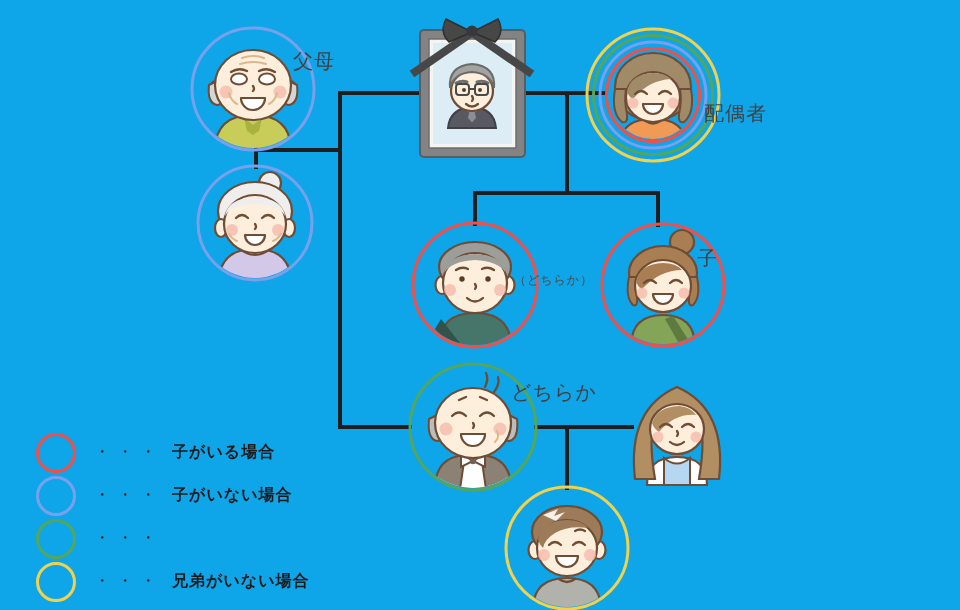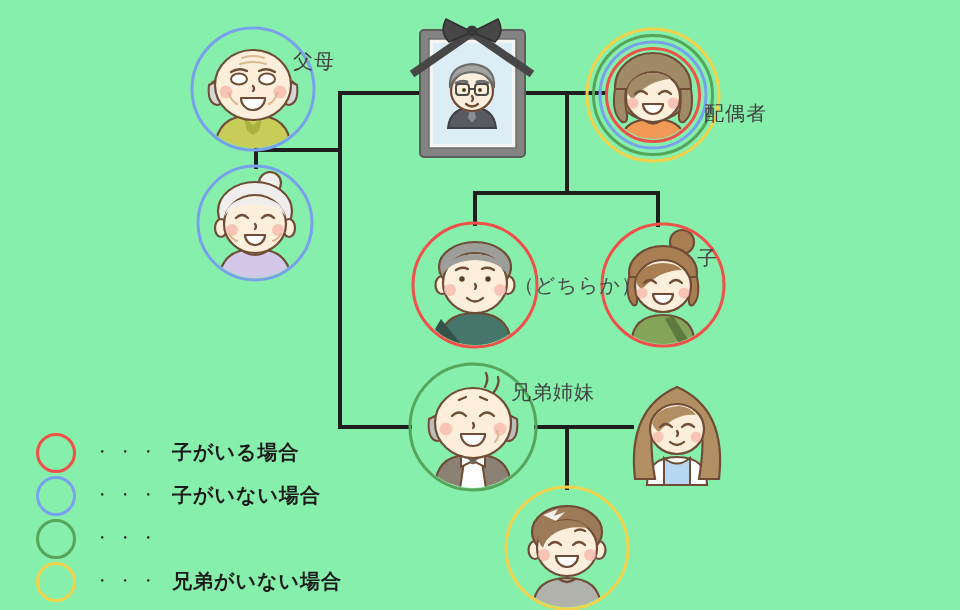--- a/index.html
+++ b/index.html
@@ -1,38 +1,38 @@
 <!DOCTYPE html>
 <html style="--c-red: #f04f4a; --c-blue: #79a1eb; --c-green: #55a55a; --c-yellow: #f2d24b;"><head>
 <meta charset="utf-8">
 <style>
   html,body{margin:0;padding:0;background:#fff;}
-  #canvas{position:relative;width:960px;height:610px;background:#86efac;overflow:hidden;
+  #canvas{position:relative;width:960px;height:610px;background:#0ea5e9;overflow:hidden;
           font-family:"Liberation Sans","DejaVu Sans",sans-serif;}
   #art{position:absolute;left:0;top:0;z-index:1;}
   .tree-label{position:absolute;z-index:2;color:#414141;font-size:20px;letter-spacing:1px;white-space:nowrap;}
-  .small-label{font-size:20px;color:#4a4a4a;}
+  .small-label{font-size:12px;color:#4a4a4a;}
   
   .ln{fill:none;stroke:#1e1e1e;stroke-width:4;stroke-linecap:square;stroke-linejoin:miter;}
   .skin{fill:#fdefdb;stroke:#6f4c35;stroke-width:2.2;}
   .ft{fill:none;stroke:#6f4c35;stroke-width:2.3;stroke-linecap:round;}
   .soft{fill:none;stroke:#d9b98e;stroke-width:2;stroke-linecap:round;}
   .mouth{fill:#fff;stroke:#6f4c35;stroke-width:2.2;stroke-linejoin:round;}
   .blush{fill:#f5b9ab;opacity:.8;}
   .ring{fill:none;stroke-width:3;}
   
   #legend{position:absolute;left:36px;top:431px;z-index:2;}
   .legend-row{display:flex;align-items:center;height:43px;}
   .legend-circle{width:34px;height:34px;border-radius:50%;border:3px solid #000;flex:0 0 auto;}
   .legend-circle[data-color="red"]{border-color:var(--c-red);}
   .legend-circle[data-color="blue"]{border-color:var(--c-blue);}
   .legend-circle[data-color="green"]{border-color:var(--c-green);}
   .legend-circle[data-color="yellow"]{border-color:var(--c-yellow);}
   .legend-dots{margin-left:18px;font-size:16px;letter-spacing:7px;color:#222;}
-  .legend-label{margin-left:9px;font-size:20px;font-weight:600;color:#1b1b1b;letter-spacing:1px;white-space:nowrap;}
+  .legend-label{margin-left:9px;font-size:16px;font-weight:600;color:#1b1b1b;letter-spacing:1px;white-space:nowrap;}
 </style>
 </head>
 <body>
 
 <div id="canvas">
 
 <svg id="art" width="960" height="610" viewBox="0 0 960 610">
   <defs>
     <clipPath id="c44">
           <circle r="44"></circle>
@@ -251,21 +251,21 @@
     <circle class="blush" cx="23" cy="7" r="6"></circle>
     <path class="mouth" d="M-11,8 A11,11 0 0 0 11,8 Z"></path>
     <circle class="ring" style="stroke:var(--c-yellow)" r="61"></circle>
   </g>
 </svg>
 
 <div class="tree-label" style="left:293px;top:48px;">父母</div>
 <div class="tree-label" style="left:704px;top:60px;margin-top:40px;">配偶者</div>
 <div class="tree-label small-label" style="left:514px;top:272px;">（どちらか）</div>
 <div class="tree-label" style="left:697px;top:245px;">子</div>
-<div class="tree-label" style="left:511px;top:379px;">兄弟姉妹</div>
+<div class="tree-label" style="left:511px;top:379px;">どちらか</div>
 
 <div id="legend">
   <div class="legend-row">
     <div class="legend-circle" data-color="red"></div>
     <span class="legend-dots">・・・</span>
     <span class="legend-label">子がいる場合</span>
   </div>
   <div class="legend-row">
     <div class="legend-circle" data-color="blue"></div>
     <span class="legend-dots">・・・</span>

